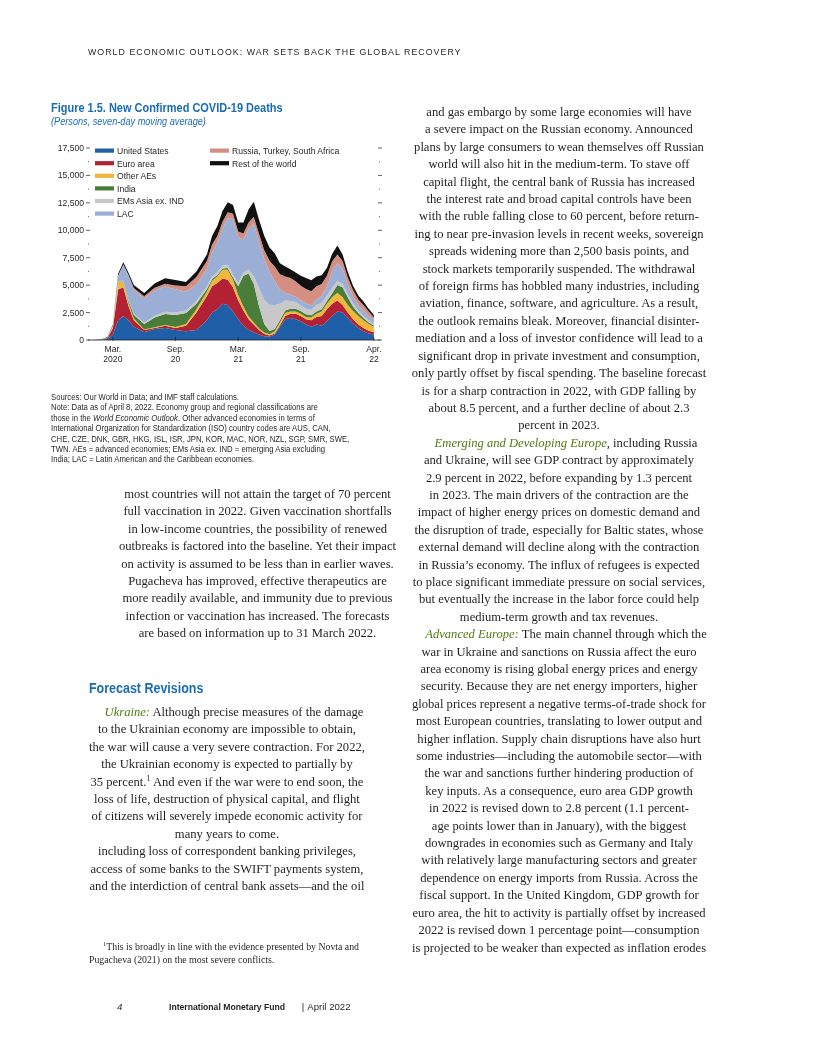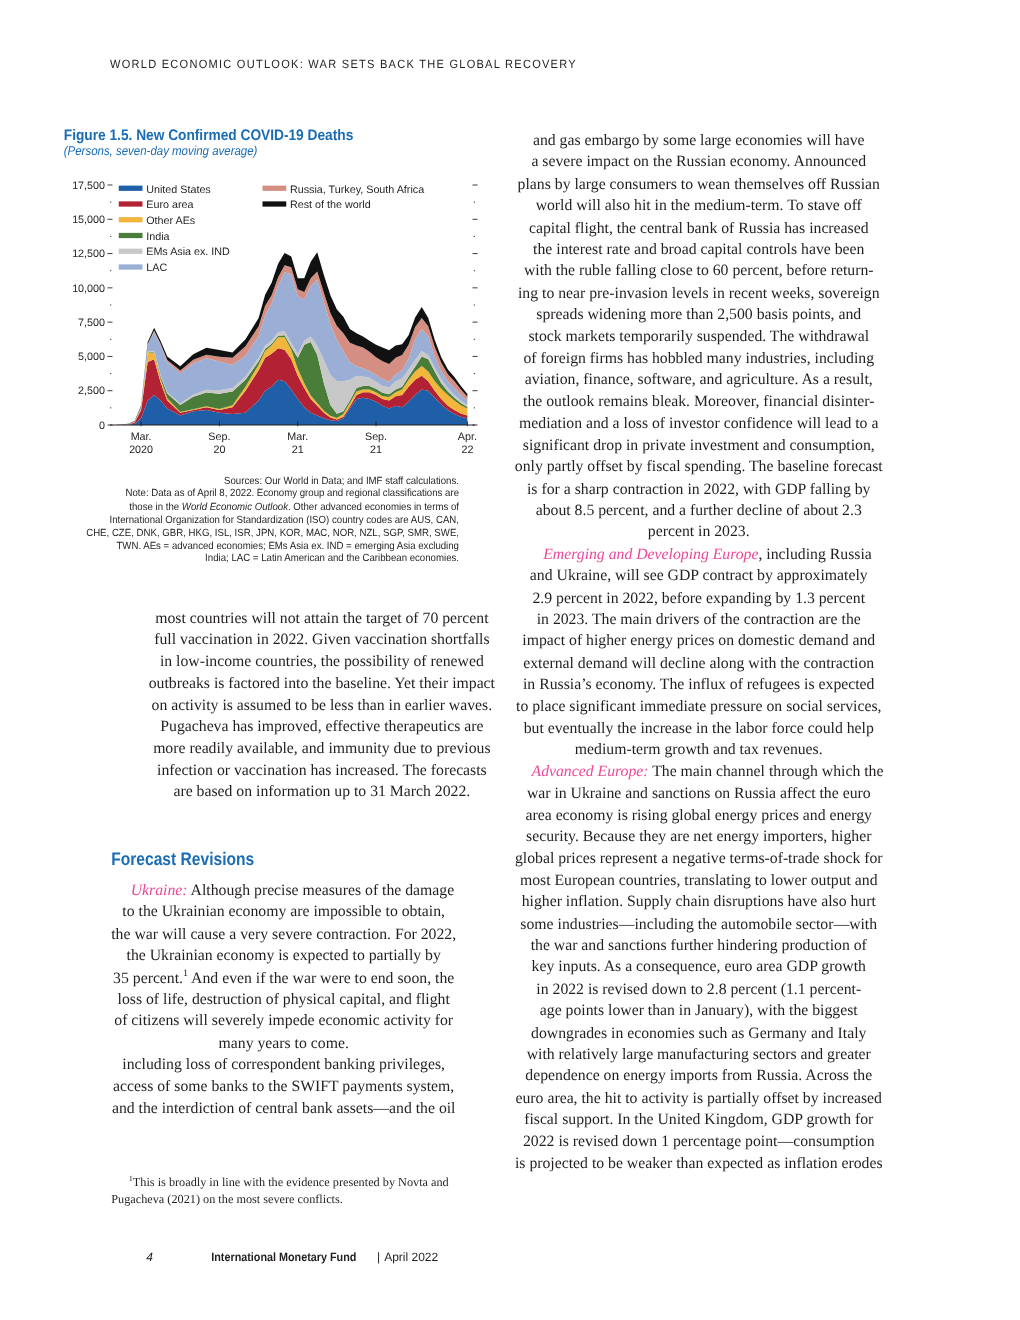--- a/index.html
+++ b/index.html
@@ -1,28 +1,28 @@
 <!DOCTYPE html>
 <html><head>
 <meta charset="utf-8">
 <style>
   html, body { margin: 0; padding: 0; background: #ffffff; }
   body { width: 816px; height: 1056px; position: relative; overflow: hidden; font-family: "Liberation Serif", serif; color: #231f20; }
   .running-head { position: absolute; left: 88px; top: 46px; font-family: "Liberation Sans", sans-serif; font-size: 9.6px; letter-spacing: 1.1px; color: #231f20; transform: scaleX(0.92); transform-origin: left top; }
   .fig-title { position: absolute; left: 51px; top: 101px; font-family: "Liberation Sans", sans-serif; font-weight: bold; font-size: 12.2px; color: #1a6cb4; transform: scaleX(0.9); transform-origin: left top; white-space: nowrap; }
   .fig-subtitle { position: absolute; left: 51px; top: 116px; font-family: "Liberation Sans", sans-serif; font-style: italic; font-size: 10.2px; color: #1a6cb4; transform: scaleX(0.9); transform-origin: left top; white-space: nowrap; }
   #chart { position: absolute; left: 30px; top: 135px; }
-  .fig-notes { position: absolute; left: 51px; top: 379px; width: 340px; font-family: "Liberation Sans", sans-serif; font-size: 8.3px; line-height: 10.4px; color: #231f20; text-align: right; }
+  .fig-notes { position: absolute; left: 51px; top: 392px; width: 340px; font-family: "Liberation Sans", sans-serif; font-size: 8.3px; line-height: 10.4px; color: #231f20; }
   .fig-notes p { margin: 0; transform: scaleX(0.93); transform-origin: left top; white-space: nowrap; }
   .col { position: absolute; font-size: 12.6px; line-height: 17.4px; text-align: center; }
   .col p { margin: 0; white-space: nowrap; }
   .left-col { left: 115px; top: 486px; width: 285px; }
   .right-col { left: 399px; top: 104px; width: 320px; }
   .indent { padding-left: 14px; }
-  .kw { color: #ec4899; font-style: italic; }
+  .kw { color: #4d7c0f; font-style: italic; }
   .section-head { position: absolute; left: 89px; top: 680px; font-family: "Liberation Sans", sans-serif; font-weight: bold; font-size: 14.5px; color: #1a6cb4; transform: scaleX(0.86); transform-origin: left top; white-space: nowrap; }
   .left-col2 { left: 89px; top: 704px; }
   .footnote { position: absolute; left: 89px; top: 940px; font-size: 9.8px; line-height: 13.2px; }
   .footnote p { margin: 0; white-space: nowrap; }
   .footnote sup { font-size: 6.5px; }
   sup { font-size: 8px; line-height: 0; }
   .page-foot { position: absolute; left: 89px; top: 1001px; font-family: "Liberation Sans", sans-serif; font-size: 9.6px; white-space: nowrap; margin-left: 28px; }
   .page-num { font-style: italic; display: inline-block; width: 52px; }
   .org { font-weight: bold; transform: scaleX(0.9); display: inline-block; transform-origin: left; }
   .sep { margin: 0 1px; }
@@ -188,20 +188,21 @@
       <p>is for a sharp contraction in 2022, with GDP falling by</p>
       <p>about 8.5 percent, and a further decline of about 2.3</p>
       <p>percent in 2023.</p>
     </div>
   <p class="indent"><span class="kw">Emerging and Developing Europe</span><span>, including Russia</span></p>
   <div id="ede-lines">
       <p>and Ukraine, will see GDP contract by approximately</p>
       <p>2.9 percent in 2022, before expanding by 1.3 percent</p>
       <p>in 2023. The main drivers of the contraction are the</p>
       <p>impact of higher energy prices on domestic demand and</p>
+      <p>the disruption of trade, especially for Baltic states, whose</p>
       <p>external demand will decline along with the contraction</p>
       <p>in Russia’s economy. The influx of refugees is expected</p>
       <p>to place significant immediate pressure on social services,</p>
       <p>but eventually the increase in the labor force could help</p>
       <p>medium-term growth and tax revenues.</p>
     </div>
   <p class="indent"><span class="kw">Advanced Europe:</span><span> The main channel through which the</span></p>
   <div id="ae-lines">
       <p>war in Ukraine and sanctions on Russia affect the euro</p>
       <p>area economy is rising global energy prices and energy</p>
@@ -210,22 +211,22 @@
       <p>most European countries, translating to lower output and</p>
       <p>higher inflation. Supply chain disruptions have also hurt</p>
       <p>some industries—including the automobile sector—with</p>
       <p>the war and sanctions further hindering production of</p>
       <p>key inputs. As a consequence, euro area GDP growth</p>
       <p>in 2022 is revised down to 2.8 percent (1.1 percent-</p>
       <p>age points lower than in January), with the biggest</p>
       <p>downgrades in economies such as Germany and Italy</p>
       <p>with relatively large manufacturing sectors and greater</p>
       <p>dependence on energy imports from Russia. Across the</p>
+      <p>fiscal support. In the United Kingdom, GDP growth for</p>
       <p>euro area, the hit to activity is partially offset by increased</p>
-      <p>fiscal support. In the United Kingdom, GDP growth for</p>
       <p>2022 is revised down 1 percentage point—consumption</p>
       <p>is projected to be weaker than expected as inflation erodes</p>
     </div>
 </div>
 
 <div class="footnote">
   <p class="indent"><sup>1</sup><span>This is broadly in line with the evidence presented by Novta and</span></p>
   <p>Pugacheva (2021) on the most severe conflicts.</p>
 </div>
 

